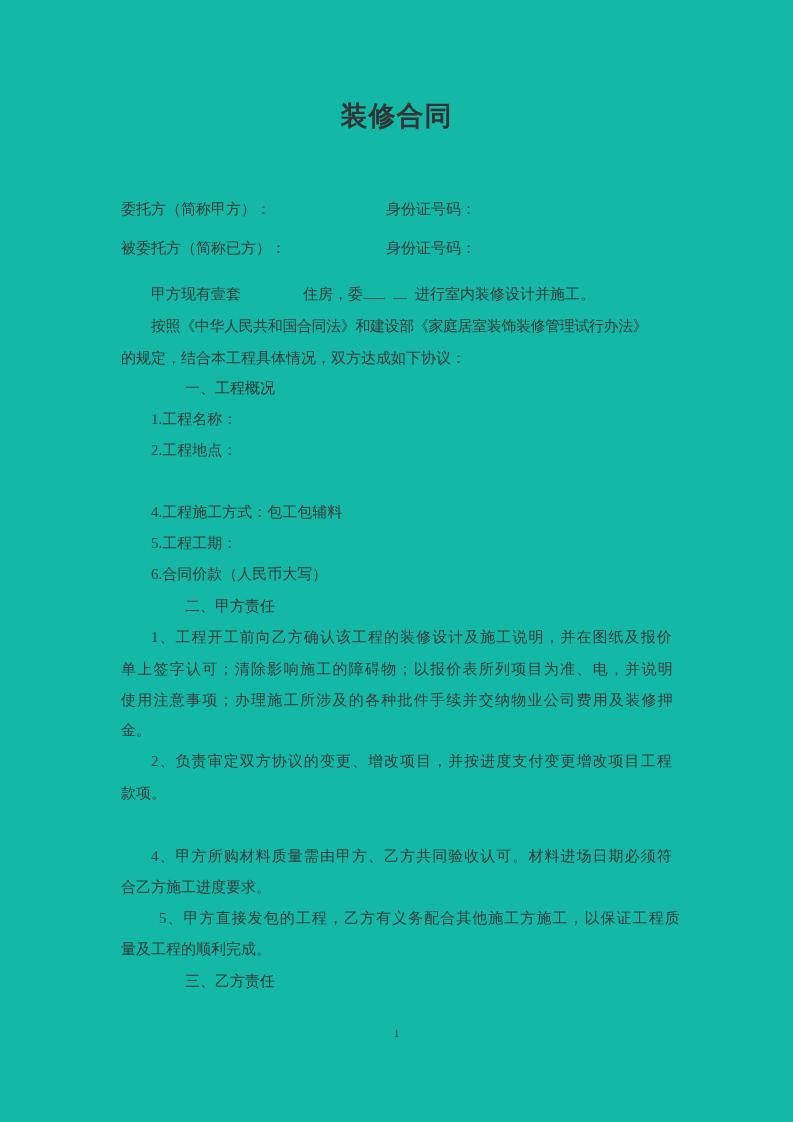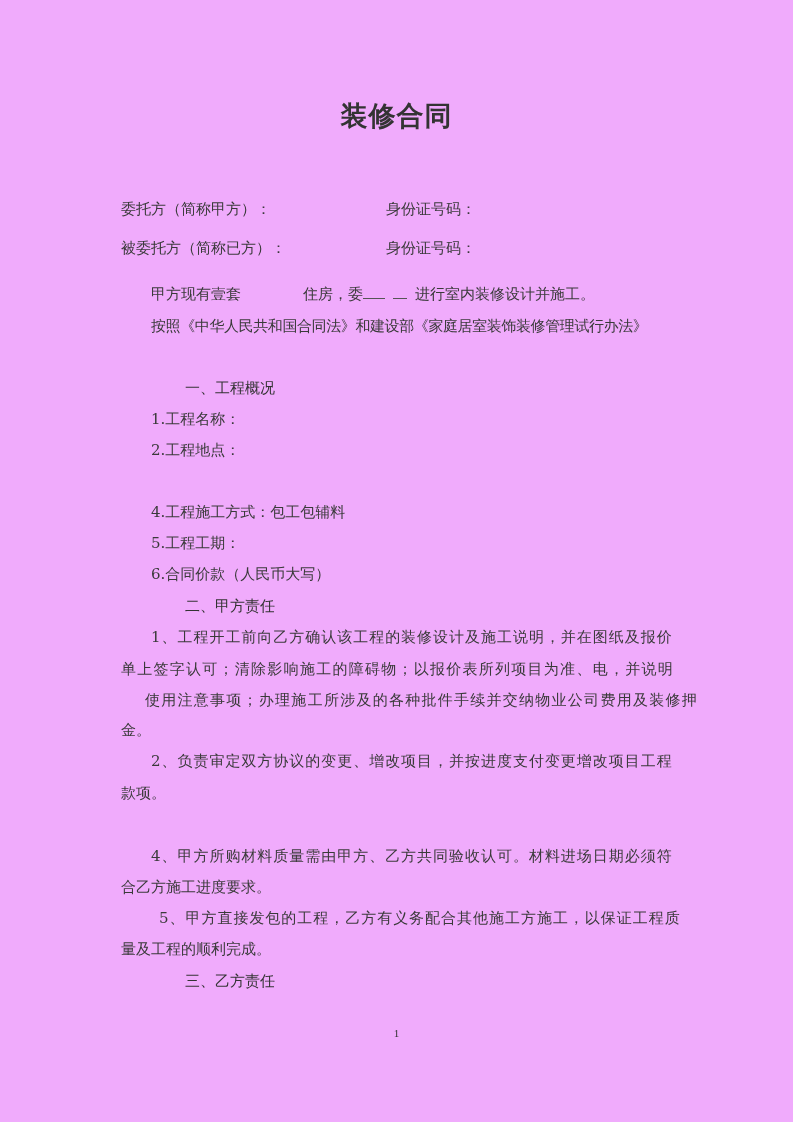--- a/index.html
+++ b/index.html
@@ -12,39 +12,40 @@
       height: 1122px;
       position: relative;
       overflow: hidden;
       font-family: "DejaVu Serif", "Liberation Serif", serif;
       color: #3a3a3a;
     }
     .page {
       position: absolute;
       left: 0; top: 0;
       width: 793px; height: 1122px;
-      background: #f0abfc;
+      background: #14b8a6;
     }
     .title {
       position: absolute;
       left: 0; right: 0;
       top: 98px;
       text-align: center;
       font-family: "DejaVu Sans", "Liberation Sans", sans-serif;
       font-weight: bold;
       font-size: 27px;
       color: #333;
       letter-spacing: 1px;
     }
     .line {
       position: absolute;
       font-size: 15px;
       line-height: 20px;
       white-space: nowrap;
       color: #3a3a3a;
+      font-family: Liberation Serif, serif;
     }
     .heading {
       font-family: "DejaVu Sans", "Liberation Sans", sans-serif;
       font-weight: normal;
       font-size: 15px;
       color: #333;
     }
     .justify {
       width: 552px;
       text-align: justify;
@@ -76,33 +77,34 @@
 
   <div class="line" style="left:121px; top:199px;">委托方（简称甲方）：</div>
   <div class="line" style="left:386px; top:199px;">身份证号码：</div>
   <div class="line" style="left:121px; top:238px;">被委托方（简称已方）：</div>
   <div class="line" style="left:386px; top:238px;">身份证号码：</div>
 
   <div class="line" style="left:151px; top:316px; letter-spacing:-0.4px;">按照《中华人民共和国合同法》和建设部《家庭居室装饰装修管理试行办法》</div>
   <div class="line" style="left:151px; top:284px;">
     <span>甲方现有壹套</span><span style="display:inline-block;width:62px;"></span><span>住房，委</span><span class="blank" style="width:22px;"></span><span style="display:inline-block;width:8px;"></span><span class="blank" style="width:14px;"></span><span style="display:inline-block;width:8px;"></span><span>进行室内装修设计并施工。</span>
   </div>
+  <div class="line" style="left:121px; top:348px;">的规定，结合本工程具体情况，双方达成如下协议：</div>
 
   <div class="line heading" style="left:185px; top:378px;">一、工程概况</div>
   <div class="line" style="left:151px; top:409px;">1.工程名称：</div>
   <div class="line" style="left:151px; top:440px;">2.工程地点：</div>
   <div class="line" style="left:151px; top:502px;">4.工程施工方式：包工包辅料</div>
   <div class="line" style="left:151px; top:533px;text-align:right;">5.工程工期：</div>
   <div class="line" style="left:151px; top:564px;">6.合同价款（人民币大写）</div>
 
   <div class="line heading" style="left:185px; top:596px;">二、甲方责任</div>
 
   <div class="line justify" style="left:151px; top:627px; width:521px;">1、工程开工前向乙方确认该工程的装修设计及施工说明，并在图纸及报价</div>
   <div class="line justify" style="left:121px; top:659px;">单上签字认可；清除影响施工的障碍物；以报价表所列项目为准、电，并说明</div>
-  <div class="line justify" style="left:121px; top:690px;margin-left:24px;">使用注意事项；办理施工所涉及的各种批件手续并交纳物业公司费用及装修押</div>
+  <div class="line justify" style="left:121px; top:690px;">使用注意事项；办理施工所涉及的各种批件手续并交纳物业公司费用及装修押</div>
   <div class="line" style="left:121px; top:720px;">金。</div>
 
   <div class="line justify" style="left:151px; top:751px; width:521px;">2、负责审定双方协议的变更、增改项目，并按进度支付变更增改项目工程</div>
   <div class="line" style="left:121px; top:783px;">款项。</div>
 
 
   <div class="line justify" style="left:151px; top:846px; width:521px;">4、甲方所购材料质量需由甲方、乙方共同验收认可。材料进场日期必须符</div>
   <div class="line" style="left:121px; top:877px;">合乙方施工进度要求。</div>
 
   <div class="line justify" style="left:159px; top:908px; width:521px;">5、甲方直接发包的工程，乙方有义务配合其他施工方施工，以保证工程质</div>

